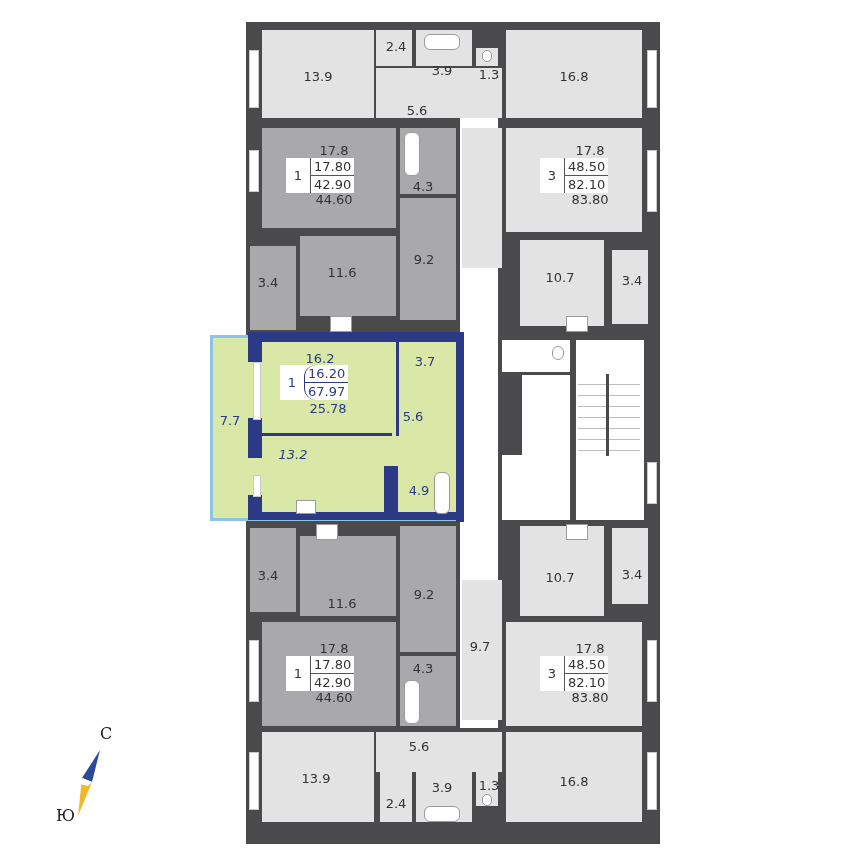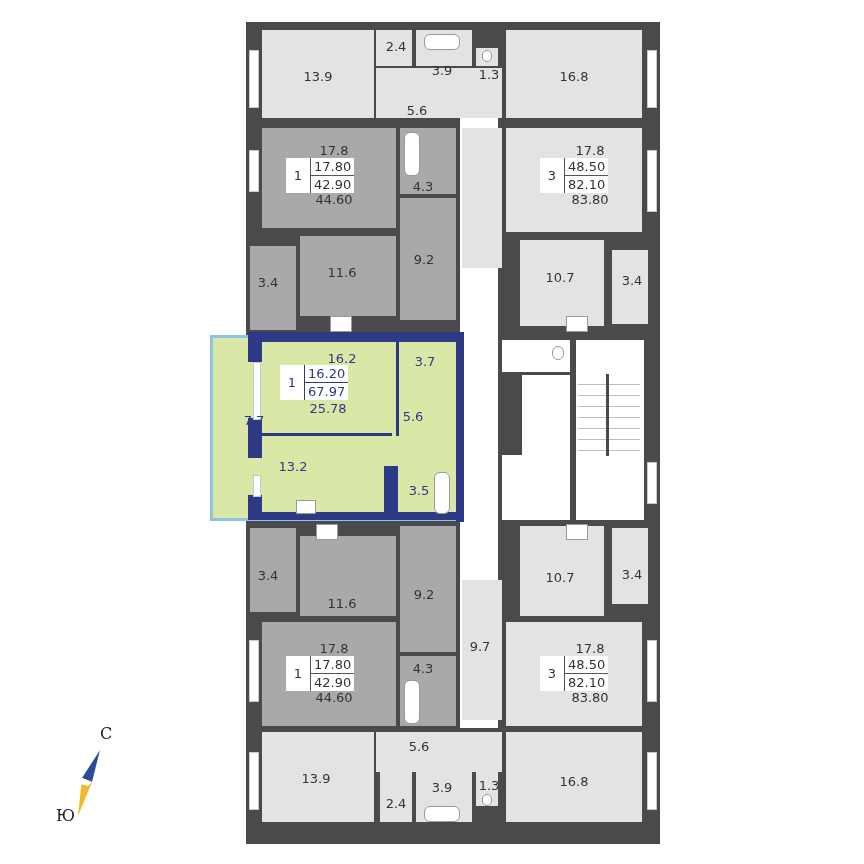--- a/index.html
+++ b/index.html
@@ -13,21 +13,21 @@
   .corridor{position:absolute;background:#ffffff;}
   .lbl{position:absolute;font-size:13px;color:#333;transform:translate(-50%,-50%);white-space:nowrap;font-family:"DejaVu Sans",sans-serif;}
   .lbl.blue{color:#2c3a86;}
   .win{position:absolute;background:#ffffff;border:1px solid #c9c9c9;}
   .card{position:absolute;background:#ffffff;display:flex;align-items:stretch;font-family:"DejaVu Sans",sans-serif;}
   .card .num{width:24px;display:flex;align-items:center;justify-content:center;font-size:13px;color:#333;}
   .card .vals{display:flex;flex-direction:column;border-left:1px solid #555;}
   .card .vals span{font-size:13px;line-height:17px;padding:0 3px;color:#333;}
   .card .vals span:first-child{border-bottom:1px solid #555;}
   .card.blue .num,.card.blue .vals span{color:#2c3a86;}
-  .card.blue .vals{border-color:#2c3a86;}
+  .card.blue .vals{border-color:#2c3a86;border-radius:12px;}
   .card.blue .vals span:first-child{border-color:#2c3a86;}
   .stairs{position:absolute;background:repeating-linear-gradient(to bottom,#ffffff 0 10px,#bdbdbd 10px 11px);}
   .fixture{position:absolute;border:1px solid #9a9a9a;background:#fff;border-radius:6px;}
   .stove{position:absolute;border:1px solid #9a9a9a;background:#fff;}
   .compass{position:absolute;left:52px;top:720px;width:84px;height:110px;}
   .compass .lc{position:absolute;font-family:"DejaVu Serif",serif;font-size:16px;color:#222;}
 </style>
 </head>
 <body>
 
@@ -109,27 +109,27 @@
   <div class="fixture" style="left:434px;top:472px;width:14px;height:40px;"></div>
   <div class="stove" style="left:296px;top:500px;width:18px;height:12px;"></div>
 
   <div class="card blue" style="left:280px;top:365px;">
     <span class="num">1</span>
     <div class="vals">
       <span>16.20</span>
       <span>67.97</span>
     </div>
   </div>
-  <span class="lbl blue" style="left:342px;top:358px;">16.2</span>
+  <span class="lbl blue" style="left:320px;top:358px;">16.2</span>
   <span class="lbl blue" style="left:328px;top:408px;">25.78</span>
   <span class="lbl blue" style="left:425px;top:361px;">3.7</span>
   <span class="lbl blue" style="left:413px;top:416px;">5.6</span>
-  <span class="lbl blue" style="left:293px;top:466px;">13.2</span>
-  <span class="lbl blue" style="left:419px;top:490px;">3.5</span>
-  <span class="lbl blue" style="left:230px;top:420px;margin-left:24px;">7.7</span>
+  <span class="lbl blue" style="left:293px;top:454px;font-style:italic;">13.2</span>
+  <span class="lbl blue" style="left:419px;top:490px;">4.9</span>
+  <span class="lbl blue" style="left:230px;top:420px;">7.7</span>
 
   <div class="corridor" style="left:502px;top:340px;width:142px;height:180px;"></div>
   <div class="wall" style="left:570px;top:340px;width:6px;height:180px;"></div>
   <div class="wall" style="left:502px;top:375px;width:20px;height:80px;"></div>
   <div class="thin" style="left:502px;top:372px;width:74px;height:3px;"></div>
   <div class="stairs" style="left:578px;top:374px;width:62px;height:82px;"></div>
   <div class="thin" style="left:606px;top:374px;width:3px;height:82px;"></div>
   <div class="fixture" style="left:552px;top:346px;width:10px;height:12px;"></div>
 
   <div class="room-dark" style="left:250px;top:528px;width:46px;height:84px;"></div>

